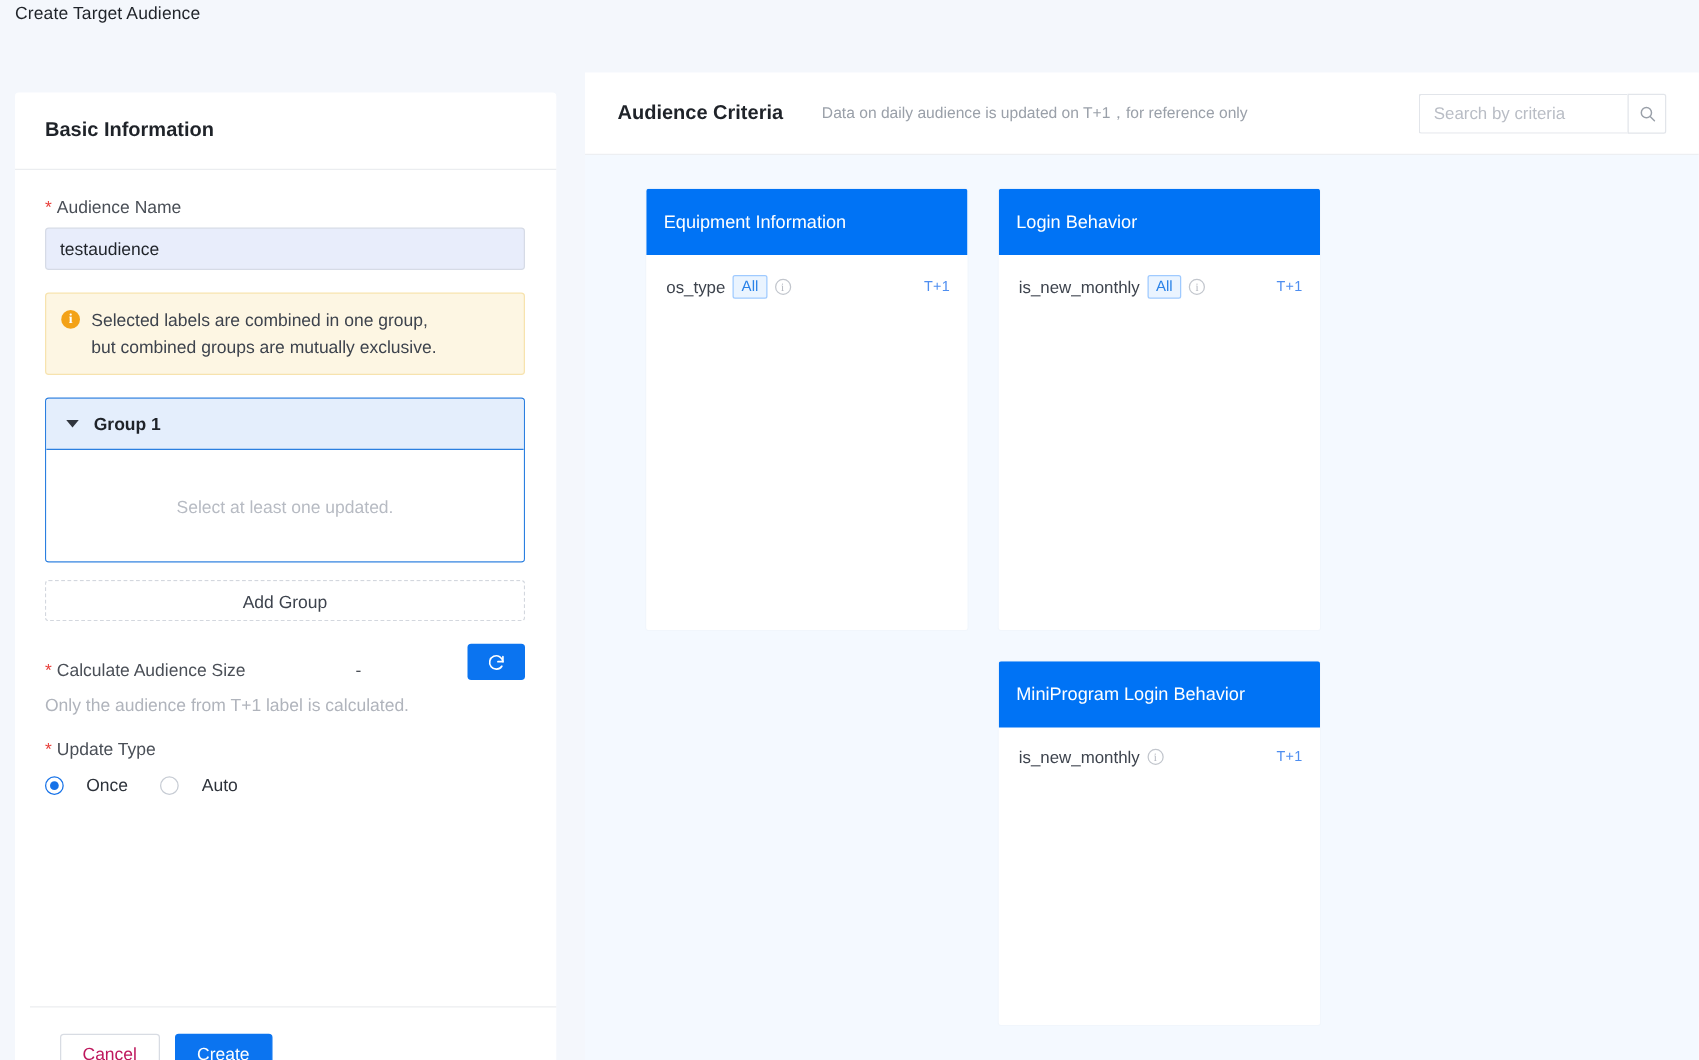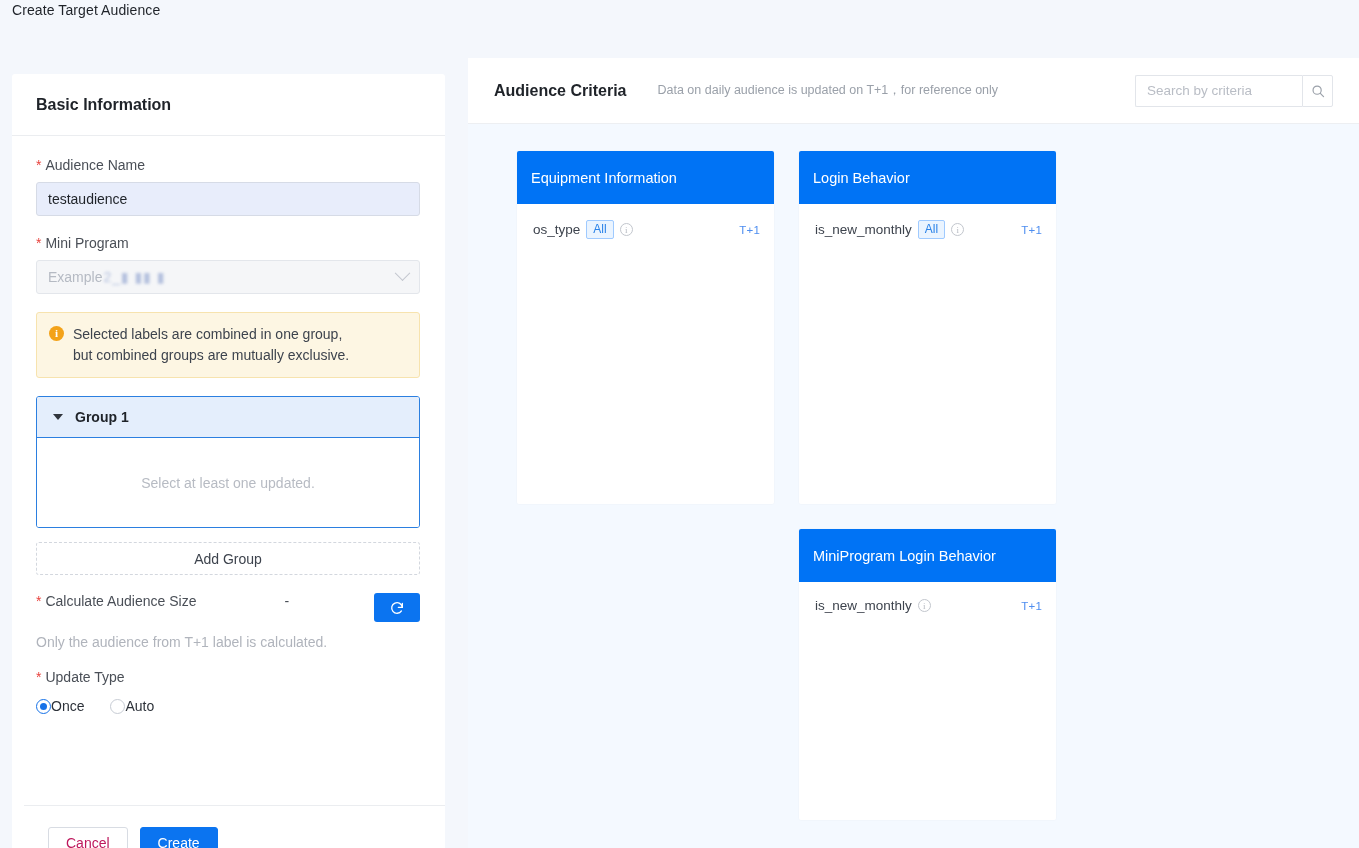--- a/index.html
+++ b/index.html
@@ -172,21 +172,21 @@
     display: flex; align-items: center; justify-content: center;
     font-size: 14px;
     color: #3d434d;
     cursor: pointer;
     margin-bottom: 18px;
     font-family: inherit;
   }
 
   .calc-row {
     width: 384px;
-    display: flex; align-items: flex-start;
+    display: flex; align-items: flex-end;
     margin-bottom: 12px;
   }
   .calc-label { font-size: 14px; color: #4a4f57; }
   .calc-value {
     font-size: 14px;
     color: #4a4f57;
     margin-left: 88px;
   }
   .refresh-btn {
     margin-left: auto;
@@ -197,21 +197,21 @@
     display: flex; align-items: center; justify-content: center;
     cursor: pointer;
   }
   .hint {
     font-size: 14px;
     color: #b0b4bc;
     margin-bottom: 18px;
   }
 
   .radio-row { display: flex; align-items: center; gap: 26px; margin-top: 12px; }
-  .radio-item { display: flex; align-items: center; gap: 0; cursor: pointer; }
+  .radio-item { display: flex; align-items: center; gap: 18px; cursor: pointer; }
   .radio {
     width: 15px; height: 15px;
     border-radius: 50%;
     border: 1px solid #c7ccd4;
     background: #fff;
     flex: none;
     position: relative;
   }
   .radio.on { border: 1px solid #1672e8; }
   .radio.on::after {
@@ -384,29 +384,20 @@
 
   <div class="left-body">
 
     <div class="field-block">
       <div class="field-label">
         <span class="req-star">*</span><span>Audience Name</span>
       </div>
       <div class="text-input">testaudience</div>
     </div>
 
-    <div class="field-block">
-      <div class="field-label">
-        <span class="req-star">*</span><span>Mini Program</span>
-      </div>
-      <div class="select-box">
-        <span class="select-text"><span>Example</span><span class="redact">2_▮ ▮▮ ▮</span></span>
-        <span class="chev"></span>
-      </div>
-    </div>
 
     <div class="alert">
       <span class="alert-icon">i</span>
       <div class="alert-text">
         <span>Selected labels are combined in one group,</span><br>
         <span>but combined groups are mutually exclusive.</span>
       </div>
     </div>
 
     <div class="group-box">

